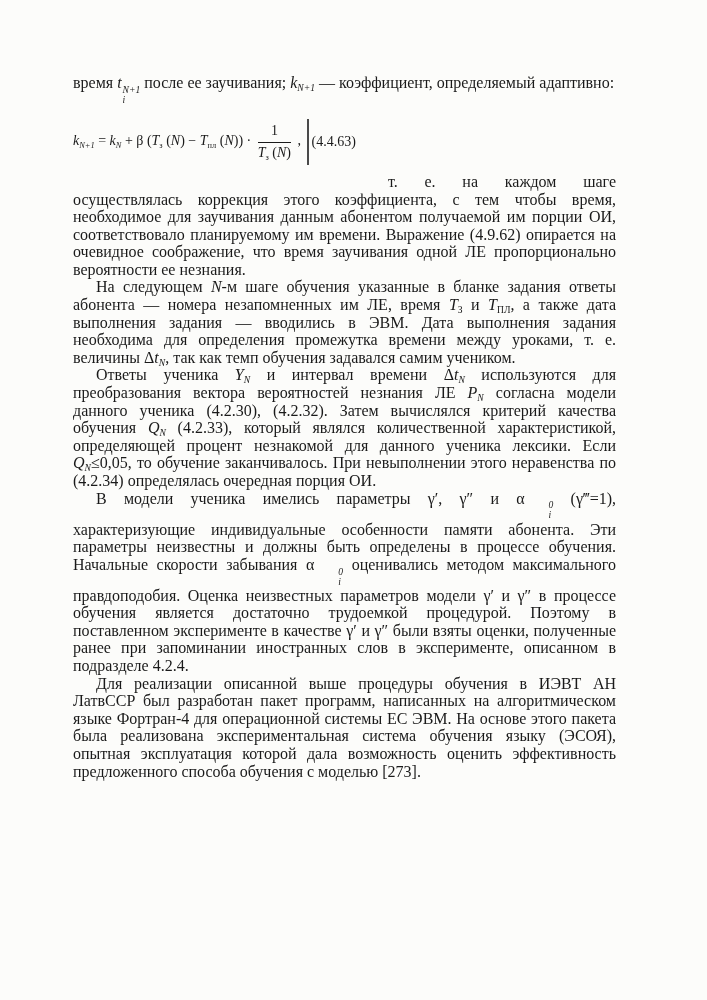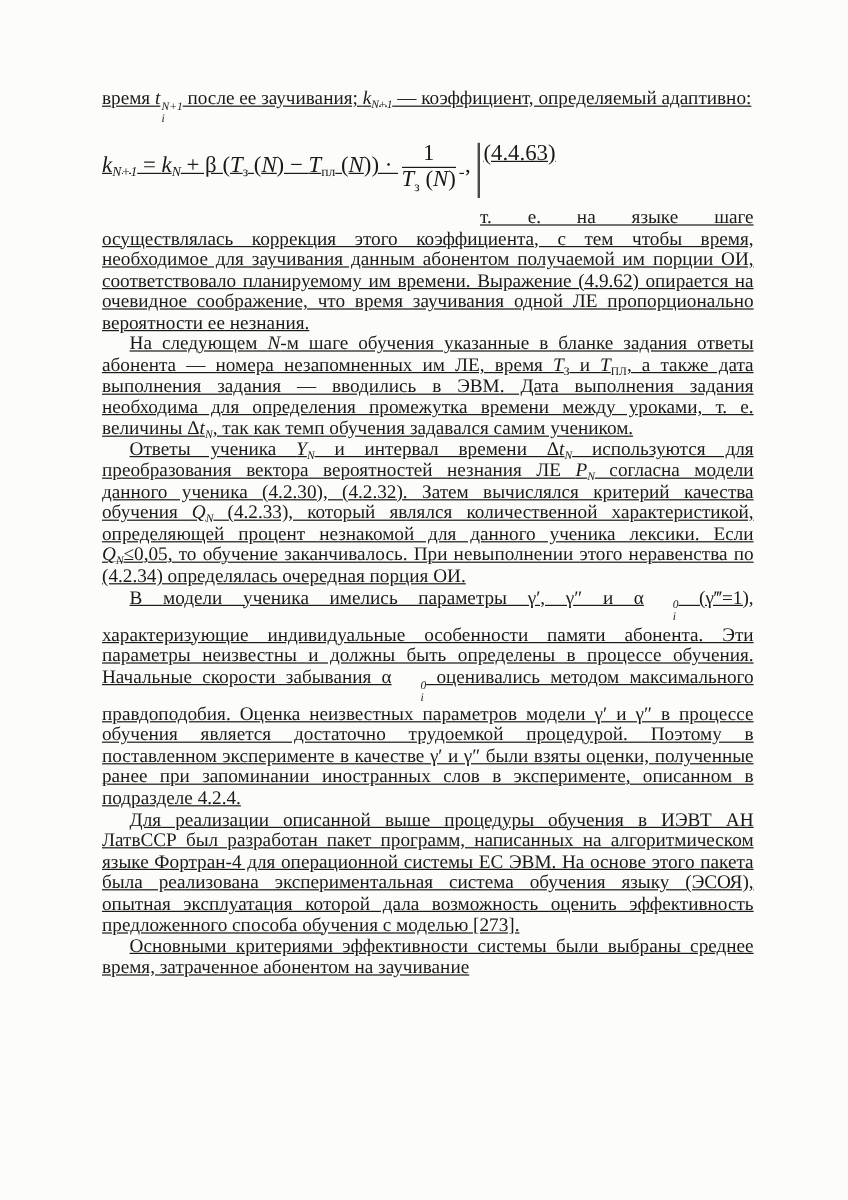--- a/index.html
+++ b/index.html
@@ -3,37 +3,37 @@
 <meta charset="utf-8">
 <style>
   html,body{margin:0;padding:0;}
   body{background:#e9e9e7;}
   .page{
     width:707px;height:1000px;background:#fcfcfa;color:#1a1a1a;
     position:relative;overflow:hidden;margin:0 auto;
     font-family:"Liberation Serif","DejaVu Serif",serif;
   }
   .content{
-    position:absolute;left:85px;top:74px;width:543px;
-    font-size:16px;line-height:17.6px;text-align:justify;text-decoration:underline;
+    position:absolute;left:73px;top:74px;width:543px;
+    font-size:16px;line-height:17.6px;text-align:justify;
   }
   p{margin:0;padding:0;}
   .ind{text-indent:23px;}
   i{font-style:italic;}
   sub,sup{font-size:0.6em;line-height:0;}
   sub{vertical-align:-0.35em;}
   sub.it{font-style:italic;}
   .stack{
     display:inline-flex;flex-direction:column;align-items:flex-start;
     font-size:0.6em;line-height:1.05;font-style:italic;
     vertical-align:-0.5em;margin-left:1px;
   }
   .formula-row{
-    display:flex;align-items:flex-start;
-    margin:14px 0 8px;font-size:19px;text-align:left;
+    display:flex;align-items:center;
+    margin:14px 0 8px;font-size:14px;text-align:left;
   }
   .frac{
     display:inline-flex;flex-direction:column;text-align:center;
     vertical-align:middle;margin:0 3px;
   }
   .frac .num{border-bottom:1.4px solid #1a1a1a;padding:0 6px 2px;}
   .frac .den{padding-top:1px;}
   .artifact-bar{width:1.5px;height:46px;background:#4a4a4a;margin:0 3px 0 6px;}
   .first-line-spread{
     text-align:justify;text-align-last:justify;
@@ -53,34 +53,33 @@
 
     <div class="formula-row">
       <span class="formula"><i>k</i><sub class="it">N+1</sub> = <i>k</i><sub class="it">N</sub> + β (<i>T</i><sub>з</sub> (<i>N</i>) − <i>T</i><sub>пл</sub> (<i>N</i>)) · <span class="frac">
             <span class="num">1</span>
             <span class="den"><i>T</i><sub>з</sub> (<i>N</i>)</span>
           </span> ,</span>
       <span class="artifact-bar"></span>
       <span class="eq-number">(4.4.63)</span>
     </div>
 
-    <p class="para first-line-spread">т. е. на языке шаге</p>
+    <p class="para first-line-spread">т. е. на каждом шаге</p>
 
     <p class="para">осуществлялась коррекция этого коэффициента, с тем чтобы время, необходимое для заучивания данным абонентом получаемой им порции ОИ, соответствовало планируемому им времени. Выражение (4.9.62) опирается на очевидное соображение, что время заучивания одной ЛЕ пропорционально вероятности ее незнания.</p>
 
     <p class="para ind">На следующем <i>N</i>-м шаге обучения указанные в бланке задания ответы абонента — номера незапомненных им ЛЕ, время <i>T</i><sub>З</sub> и <i>T</i><sub>ПЛ</sub>, а также дата выполнения задания — вводились в ЭВМ. Дата выполнения задания необходима для определения промежутка времени между уроками, т. е. величины Δ<i>t</i><sub class="it">N</sub>, так как темп обучения задавался самим учеником.</p>
 
     <p class="para ind">Ответы ученика <i>Y</i><sub class="it">N</sub> и интервал времени Δ<i>t</i><sub class="it">N</sub> используются для преобразования вектора вероятностей незнания ЛЕ <i>P</i><sub class="it">N</sub> согласна модели данного ученика (4.2.30), (4.2.32). Затем вычислялся критерий качества обучения <i>Q</i><sub class="it">N</sub> (4.2.33), который являлся количественной характеристикой, определяющей процент незнакомой для данного ученика лексики. Если <i>Q</i><sub class="it">N</sub>≤0,05, то обучение заканчивалось. При невыполнении этого неравенства по (4.2.34) определялась очередная порция ОИ.</p>
 
     <p class="para ind">В модели ученика имелись параметры γ′, γ″ и α<span class="stack">
           <span>0</span>
           <span>i</span>
         </span> (γ‴=1), характеризующие индивидуальные особенности памяти абонента. Эти параметры неизвестны и должны быть определены в процессе обучения. Начальные скорости забывания α<span class="stack">
           <span>0</span>
           <span>i</span>
         </span> оценивались методом максимального правдоподобия. Оценка неизвестных параметров модели γ′ и γ″ в процессе обучения является достаточно трудоемкой процедурой. Поэтому в поставленном эксперименте в качестве γ′ и γ″ были взяты оценки, полученные ранее при запоминании иностранных слов в эксперименте, описанном в подразделе 4.2.4.</p>
 
     <p class="para ind">Для реализации описанной выше процедуры обучения в ИЭВТ АН ЛатвССР был разработан пакет программ, написанных на алгоритмическом языке Фортран-4 для операционной системы ЕС ЭВМ. На основе этого пакета была реализована экспериментальная система обучения языку (ЭСОЯ), опытная эксплуатация которой дала возможность оценить эффективность предложенного способа обучения с моделью [273].</p>
 
-    <p class="para ind">Основными критериями эффективности системы были выбраны среднее время, затраченное абонентом на заучивание</p>
 
   </div>
 </div>
 
 </body></html>

